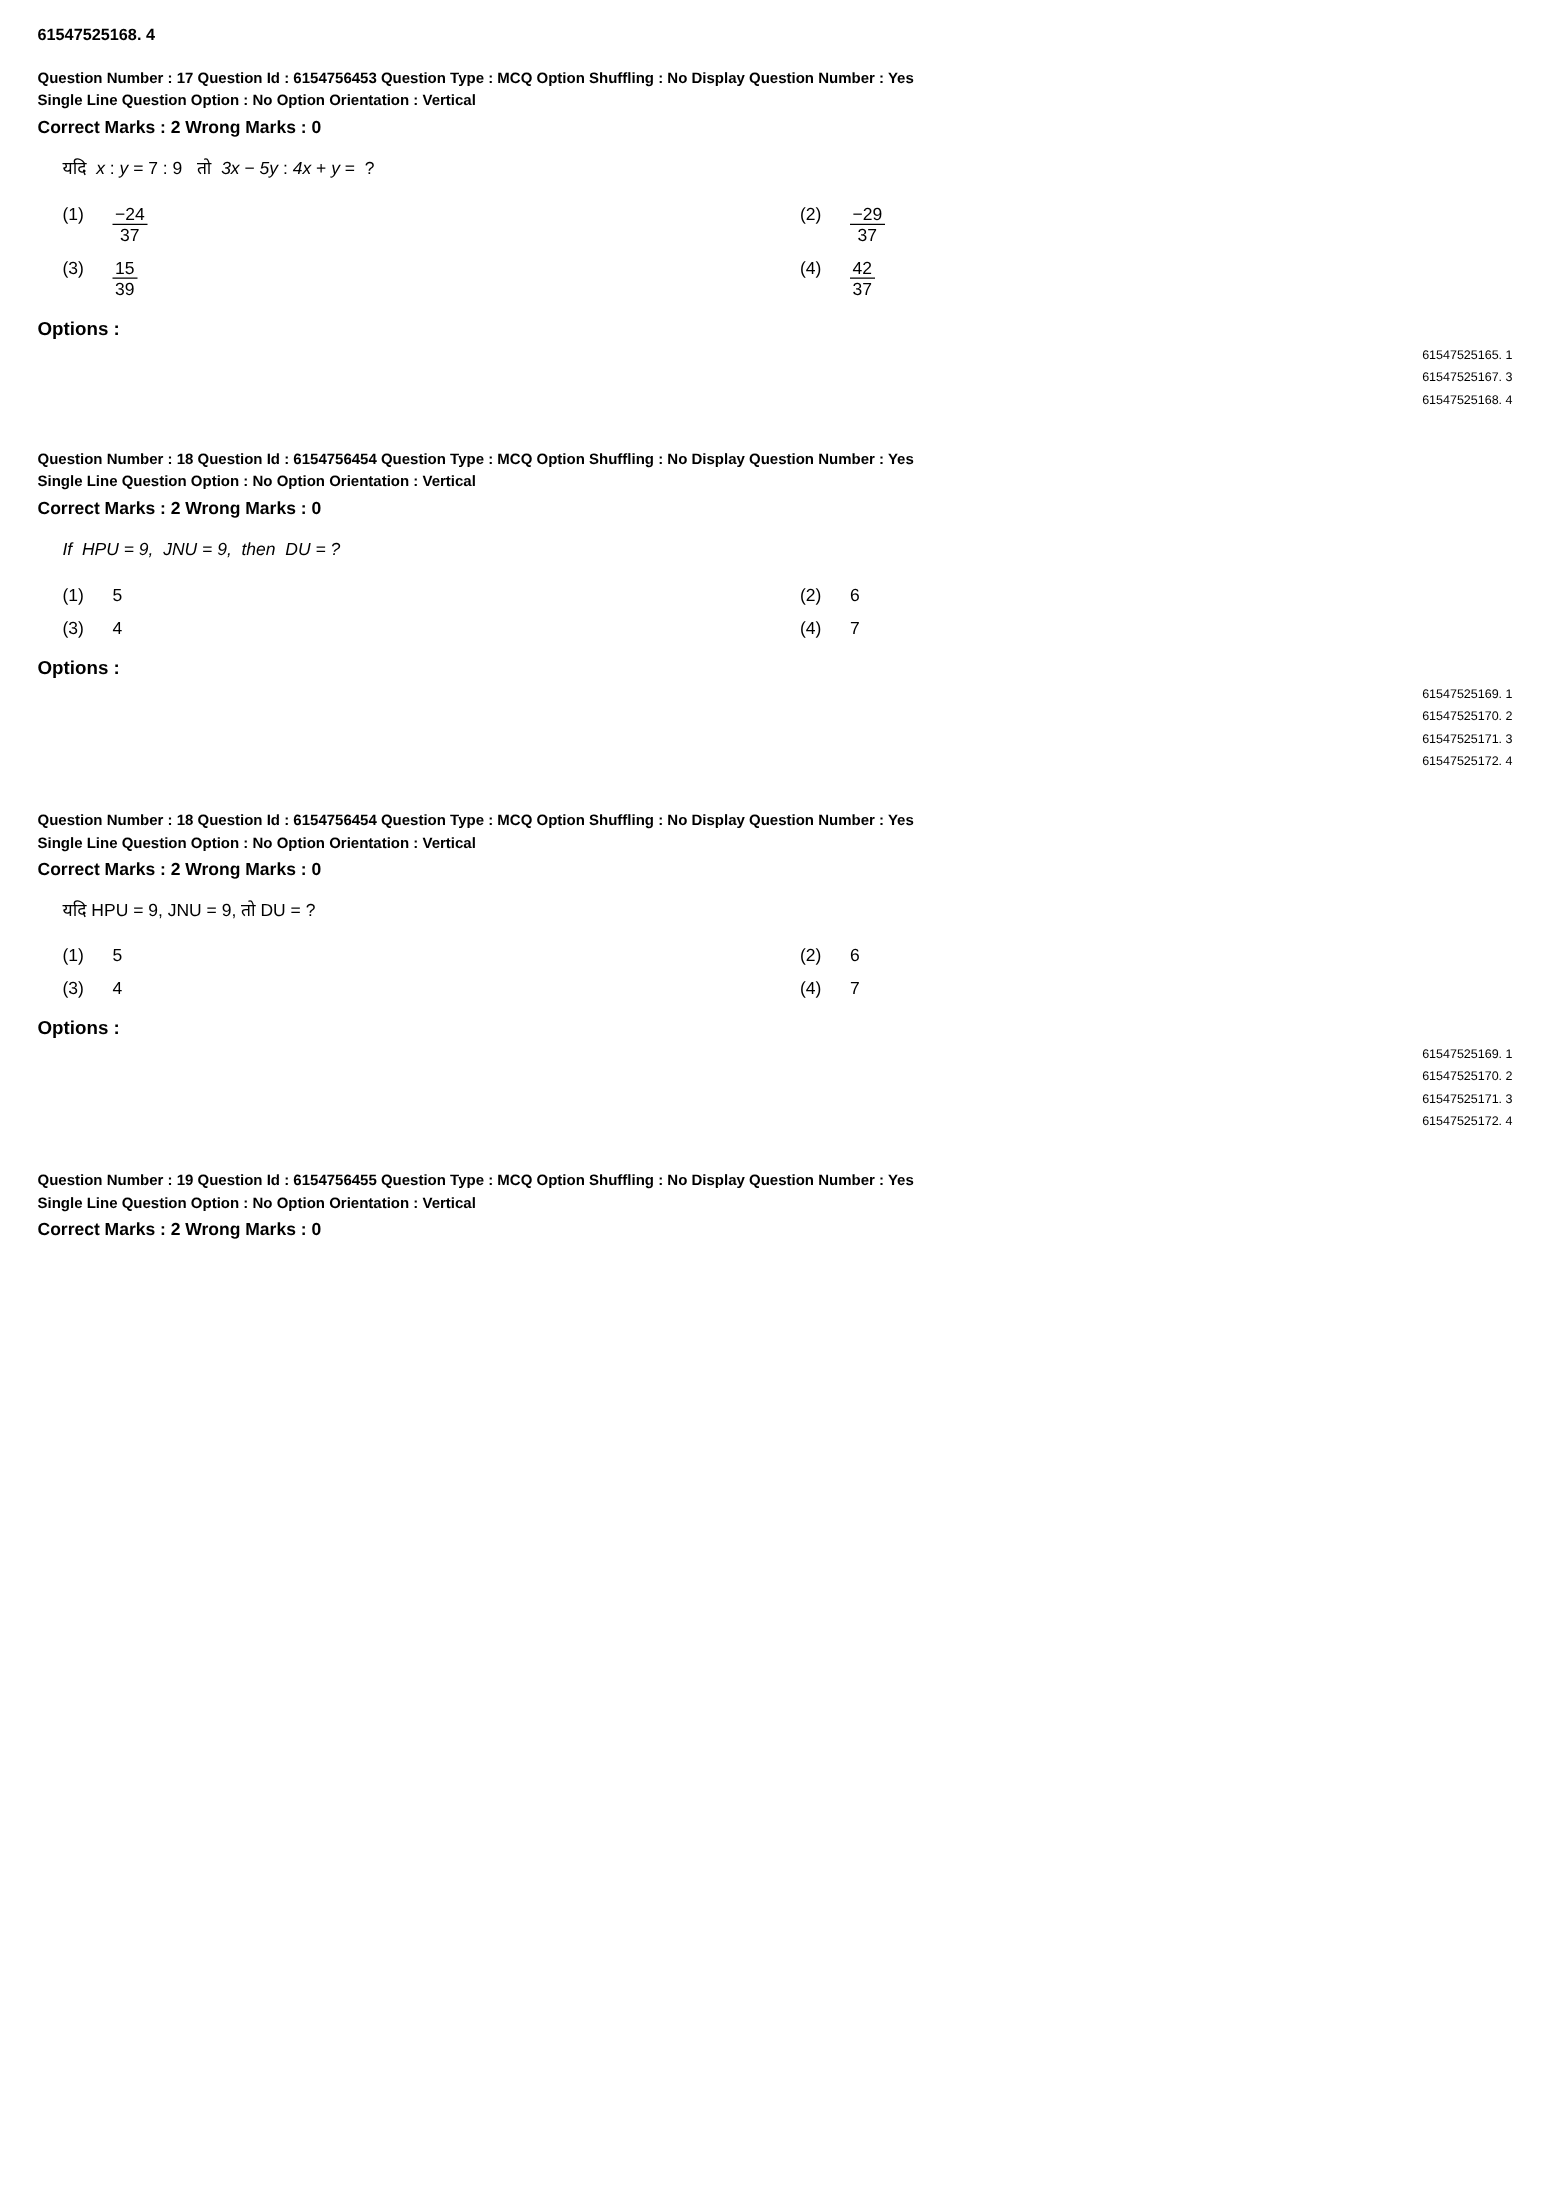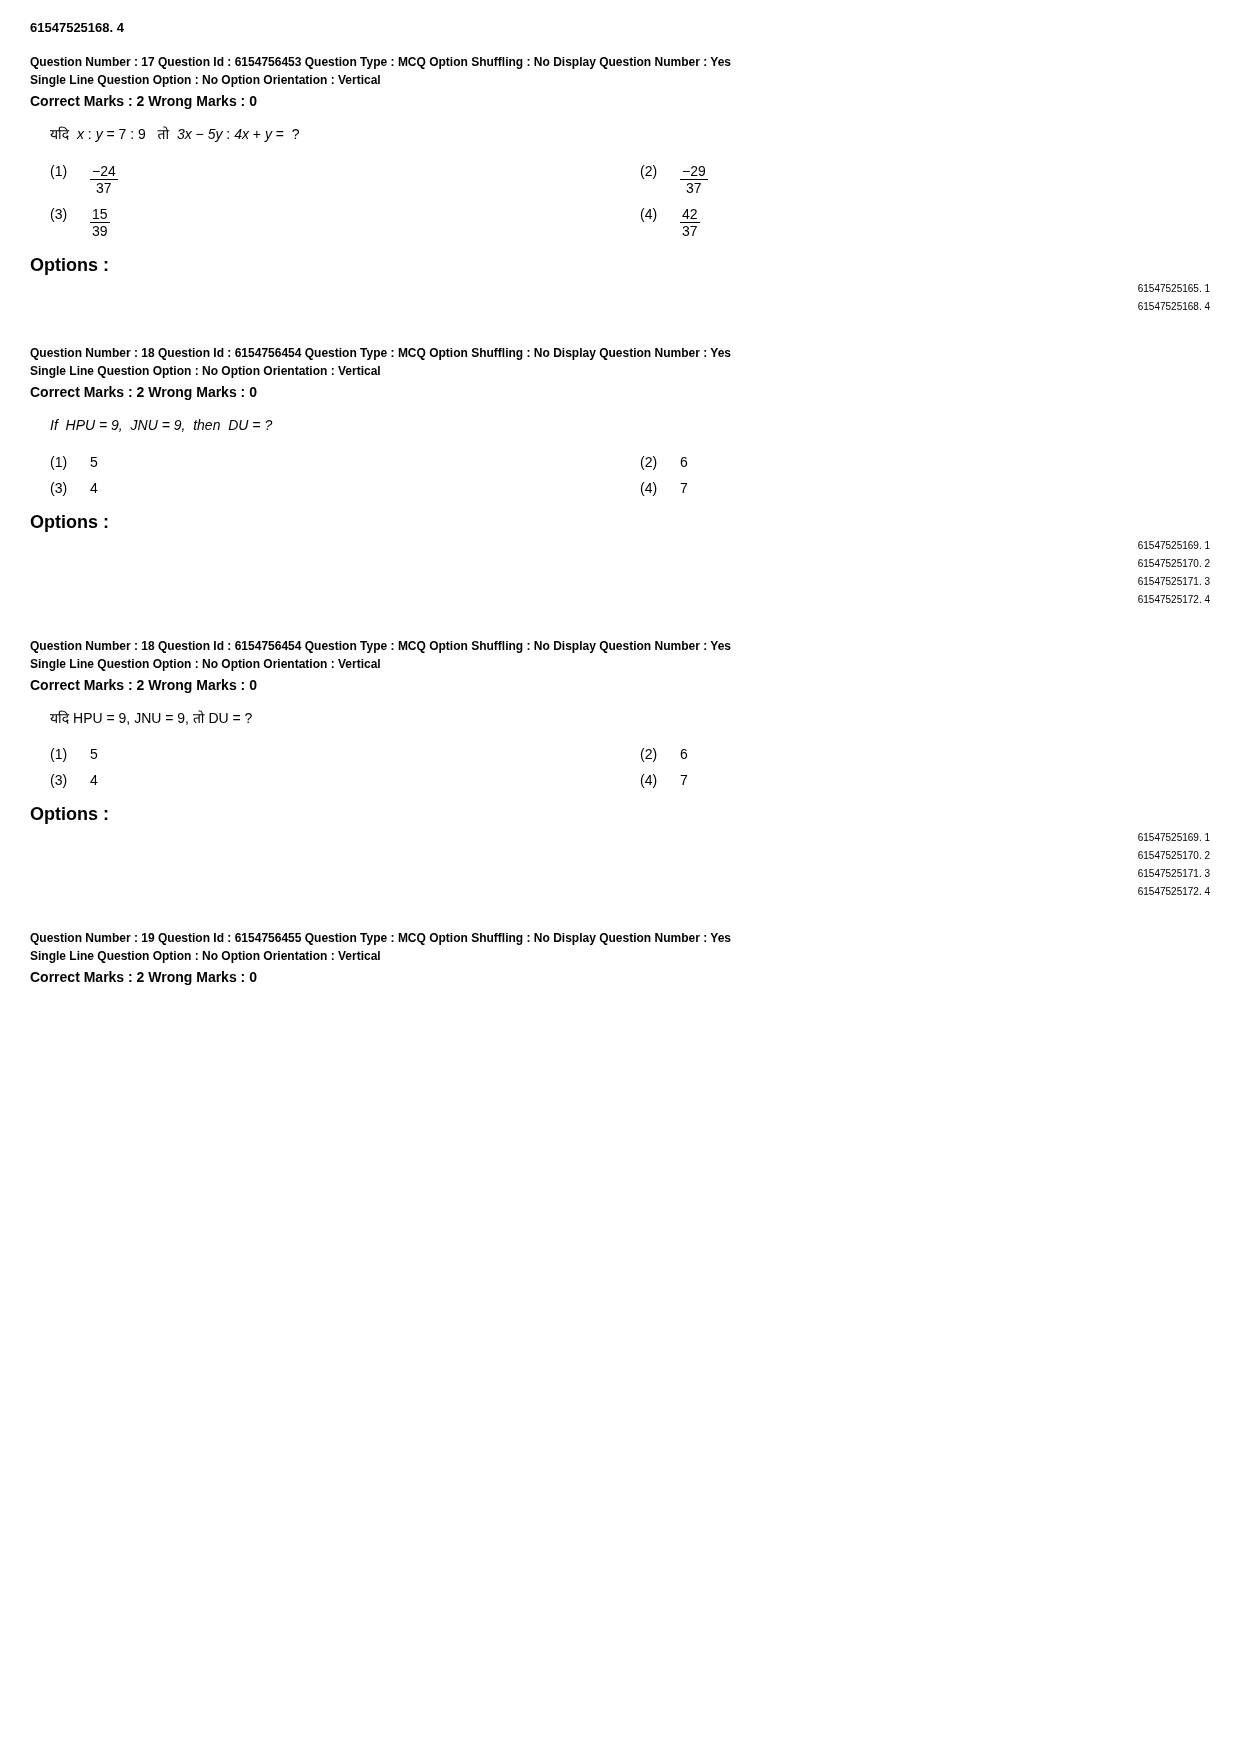--- a/index.html
+++ b/index.html
@@ -64,21 +64,21 @@
     .fraction .numerator {
       border-bottom: 1.5px solid #000;
       padding: 0 2px;
       text-align: center;
     }
     .fraction .denominator {
       padding: 0 2px;
       text-align: center;
     }
     .options-label {
-      font-size: 18px;
+      font-size: 15px;
       font-weight: bold;
       margin-bottom: 4px;
     }
     .options-list {
       font-size: 10px;
       line-height: 1.8;
       margin-left: 0;
       text-align: right;
     }
     .options-list div {
@@ -136,20 +136,21 @@
           <span class="numerator">42</span>
           <span class="denominator">37</span>
         </span>
       </span>
     </div>
   </div>
 
   <div class="options-label">Options :</div>
   <div class="options-list">
     <div>61547525165. 1</div>
+    <div>61547525167. 3</div>
     <div>61547525168. 4</div>
   </div>
 </div>
 
 <div class="question-block">
   <div class="question-meta">
     <div>Question Number : 18  Question Id : 6154756454  Question Type : MCQ  Option Shuffling : No  Display Question Number : Yes</div>
     <div>Single Line Question Option : No  Option Orientation : Vertical</div>
   </div>
   <div class="marks-info">Correct Marks : 2  Wrong Marks : 0</div>

